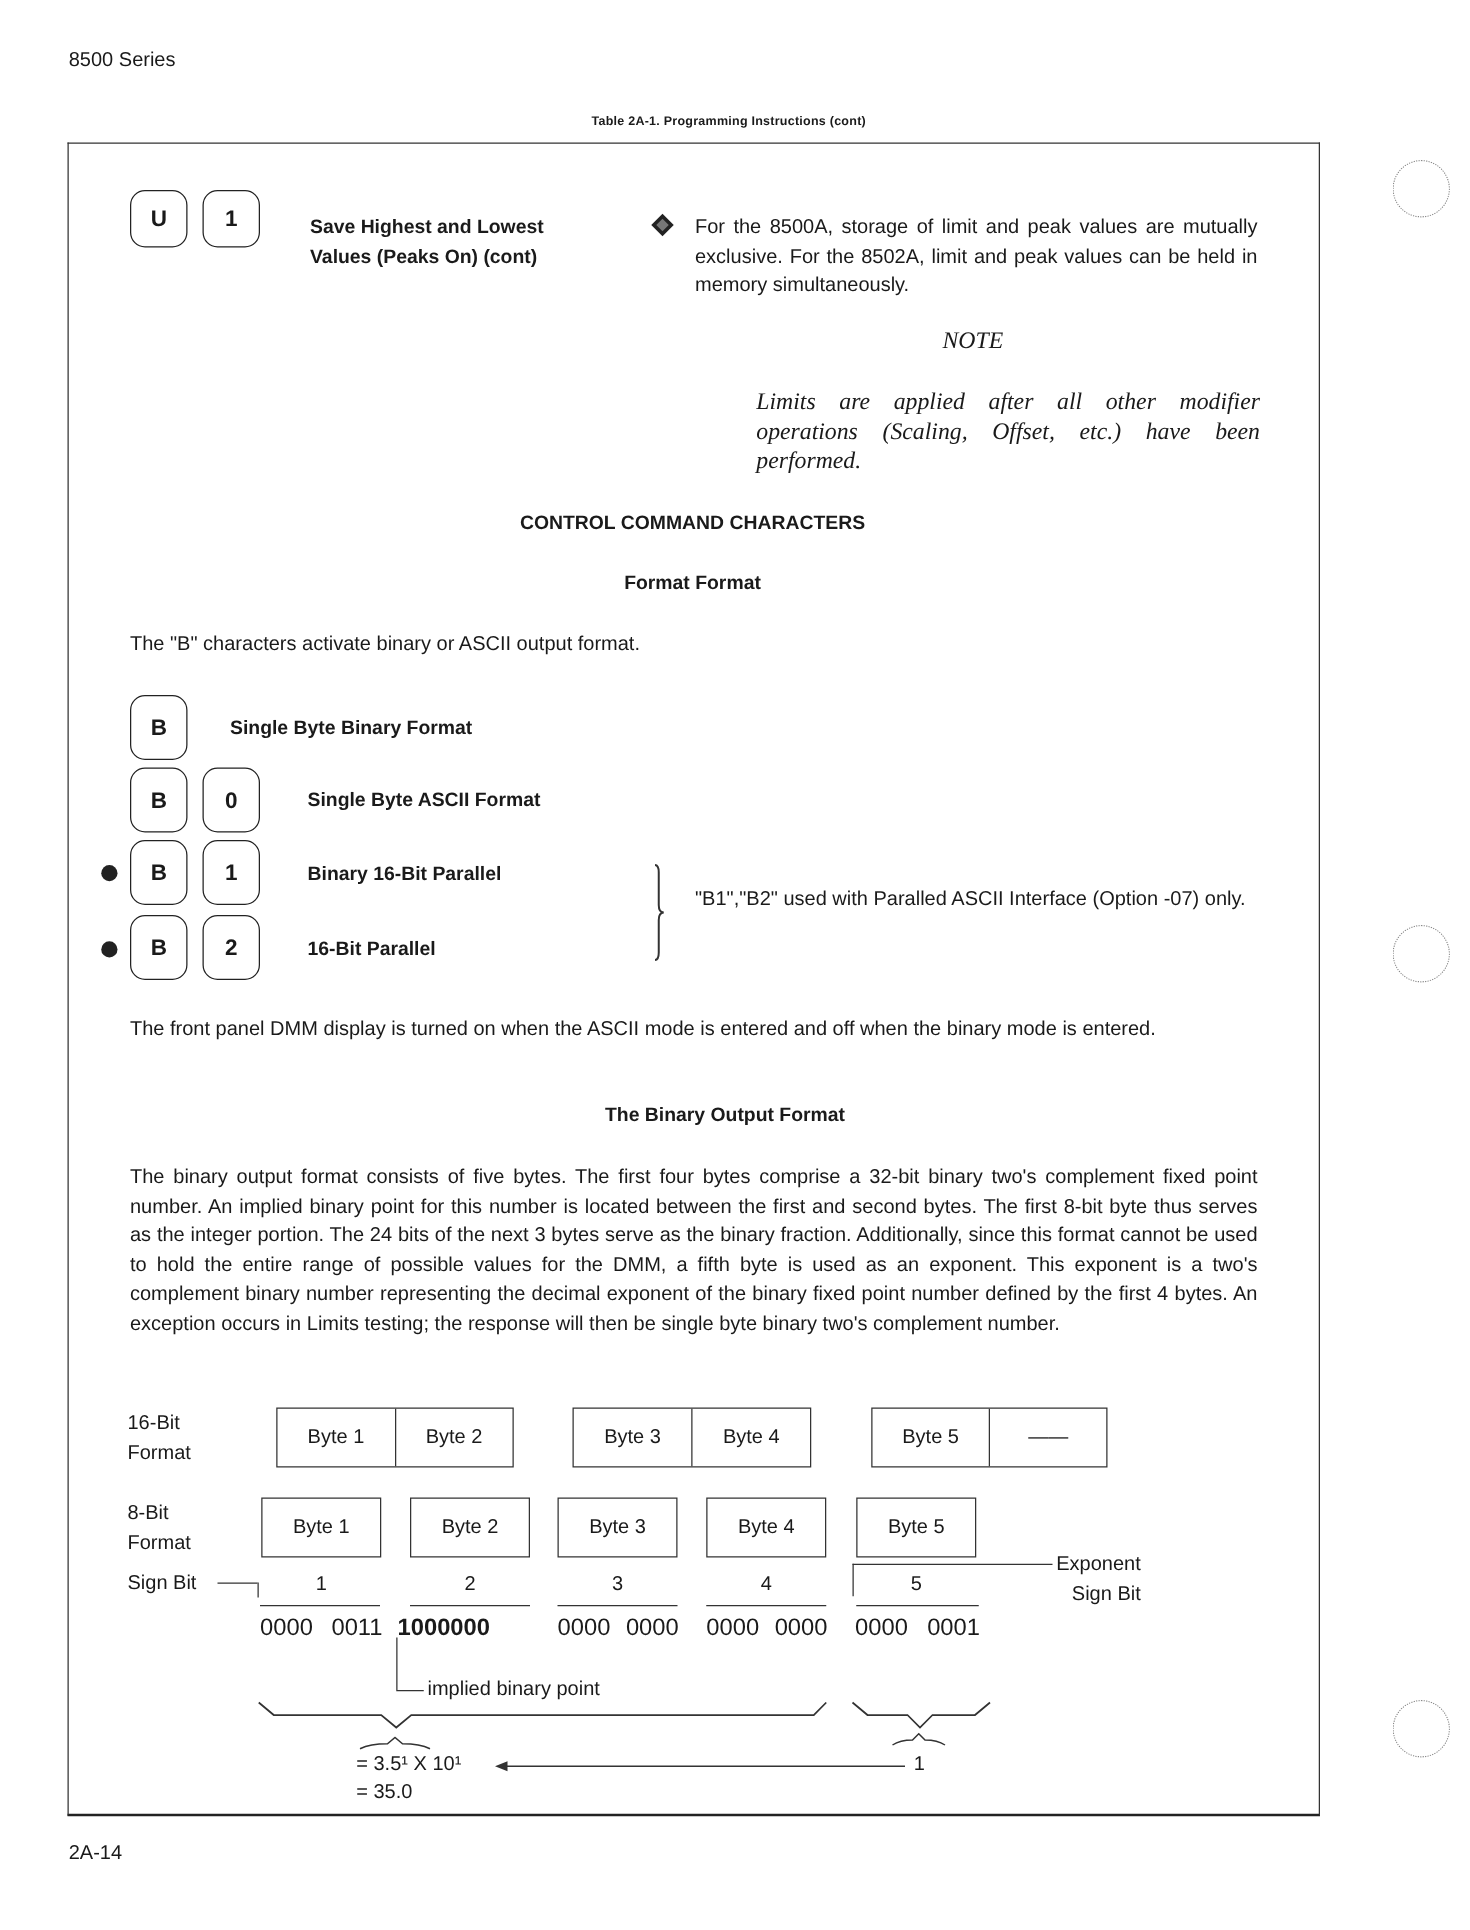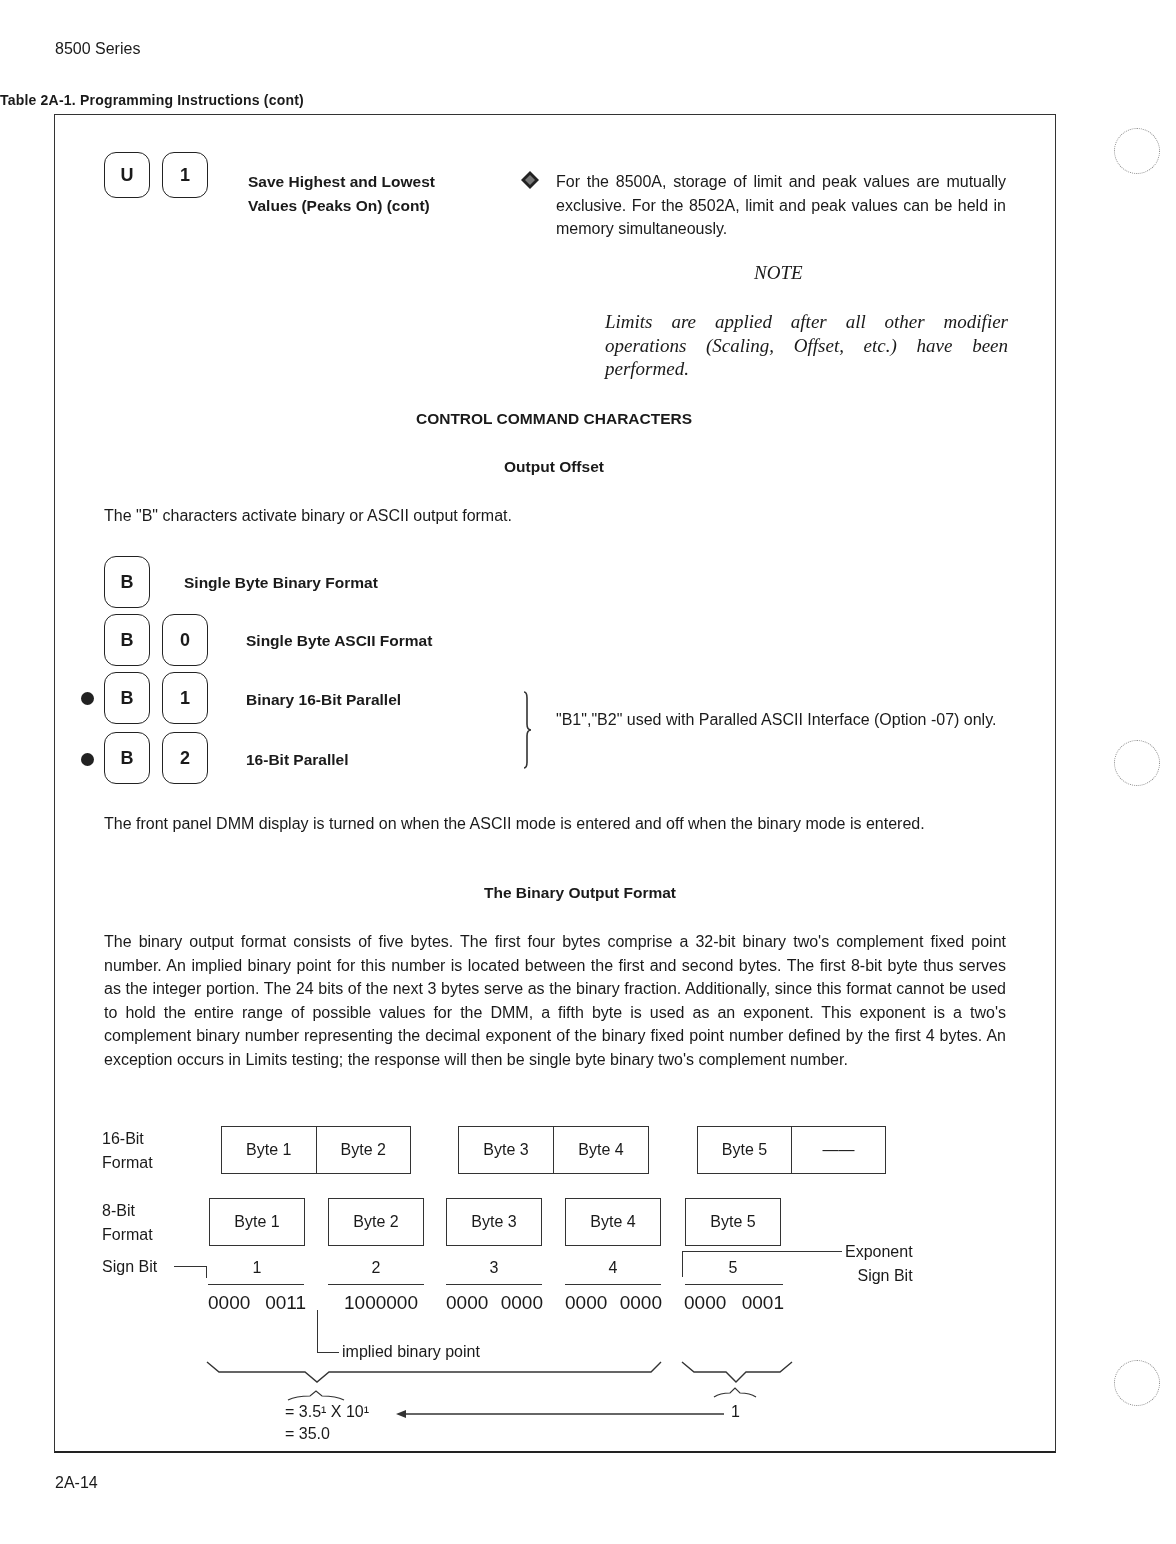--- a/index.html
+++ b/index.html
@@ -1,19 +1,19 @@
 <!DOCTYPE html>
 <html><head>
 <meta charset="utf-8">
 <style>
   html, body { margin:0; padding:0; background:#ffffff; }
   body { width:1176px; height:1544px; position:relative; overflow:hidden; color:#1a1a1a; font-family:"Liberation Sans", sans-serif; }
   .abs { position:absolute; }
   .series { left:55px; top:40px; font-size:16px; }
-  .table-title { left:0; width:1120px; top:92px; font-size:14px; font-weight:bold; letter-spacing:0.2px; }
+  .table-title { left:0; width:1120px; top:92px; text-align:center; font-size:10px; font-weight:bold; letter-spacing:0.2px;padding-left:23px; }
   .frame { left:54px; top:114px; width:1000px; height:1336px; border:1px solid #333; border-bottom:2px solid #222; }
   .key { border:1.5px solid #222; border-radius:12px; width:46px; height:46px; box-sizing:border-box; display:flex; align-items:center; justify-content:center; font-size:18px; font-weight:bold; background:#fff; }
   .bold-label { font-weight:bold; font-size:15.5px; line-height:24px; }
   .body-text { font-size:16px; line-height:23.5px; text-align:justify; }
   .note-title { font-family:"Liberation Serif", serif; font-style:italic; font-size:19px; }
   .note-text { font-family:"Liberation Serif", serif; font-style:italic; font-size:19px; line-height:23.5px; text-align:justify;margin-left:25px; }
   .center-heading { font-weight:bold; font-size:15.5px; text-align:center; }
   .bullet-dot { width:13px; height:13px; border-radius:50%; background:#222; }
   .bytebox { border:1.5px solid #333; box-sizing:border-box; display:flex; align-items:center; justify-content:center; font-size:16px; background:#fff; }
   .bytepair { display:flex; border:1.5px solid #333; box-sizing:border-box; }
@@ -50,21 +50,21 @@
   <svg width="20" height="20" viewBox="0 0 20 20">
       <polygon points="10,1 19,10 10,19 1,10" fill="#222"></polygon>
       <polygon points="10,5 15,10 10,15 5,10" fill="#777"></polygon>
     </svg>
 </div>
 <div class="abs body-text" style="left:556px;top:170px;width:450px;">For the 8500A, storage of limit and peak values are mutually exclusive. For the 8502A, limit and peak values can be held in memory simultaneously.</div>
 <div class="abs note-title" style="left:754px;top:262px;">NOTE</div>
 <div class="abs note-text" style="left:580px;top:310px;width:403px;">Limits are applied after all other modifier operations (Scaling, Offset, etc.) have been performed.</div>
 
 <div class="abs center-heading" style="left:54px;width:1000px;top:410px;">CONTROL COMMAND CHARACTERS</div>
-<div class="abs center-heading" style="left:54px;width:1000px;top:458px;">Output Offset</div>
+<div class="abs center-heading" style="left:54px;width:1000px;top:458px;">Format Format</div>
 <div class="abs body-text" style="left:104px;top:504px;">The "B" characters activate binary or ASCII output format.</div>
 
 <div class="abs" style="left:104px;top:556px;">
   <div class="key" style="height:52px;">B</div>
 </div>
 <div class="abs bold-label" style="left:184px;top:571px;">Single Byte Binary Format</div>
 
 <div class="abs" style="left:104px;top:614px;display:flex;">
   <div class="key" style="height:52px;">B</div>
   <div class="key" style="height:52px;margin-left:12px;">0</div>
@@ -146,21 +146,21 @@
 <div class="abs hline" style="left:208px;top:1284px;width:96px;"></div>
 <div class="abs hline" style="left:328px;top:1284px;width:96px;"></div>
 <div class="abs hline" style="left:446px;top:1284px;width:96px;"></div>
 <div class="abs hline" style="left:565px;top:1284px;width:96px;"></div>
 <div class="abs hline" style="left:685px;top:1284px;width:98px;"></div>
 
 <div class="abs bits" style="left:208px;top:1292px;width:98px;display:flex;justify-content:space-between;">
   <span>0000</span>
     <span>0011</span>
 </div>
-<div class="abs bits" style="left:336px;top:1292px;width:90px;display:flex;justify-content:center;">
+<div class="abs bits" style="left:318px;top:1292px;width:90px;display:flex;justify-content:flex-start;font-weight:bold;">
   <span>1000</span>
     <span>000</span>
 </div>
 <div class="abs bits" style="left:446px;top:1292px;width:97px;display:flex;justify-content:space-between;">
   <span>0000</span>
     <span>0000</span>
 </div>
 <div class="abs bits" style="left:565px;top:1292px;width:97px;display:flex;justify-content:space-between;">
   <span>0000</span>
     <span>0000</span>

